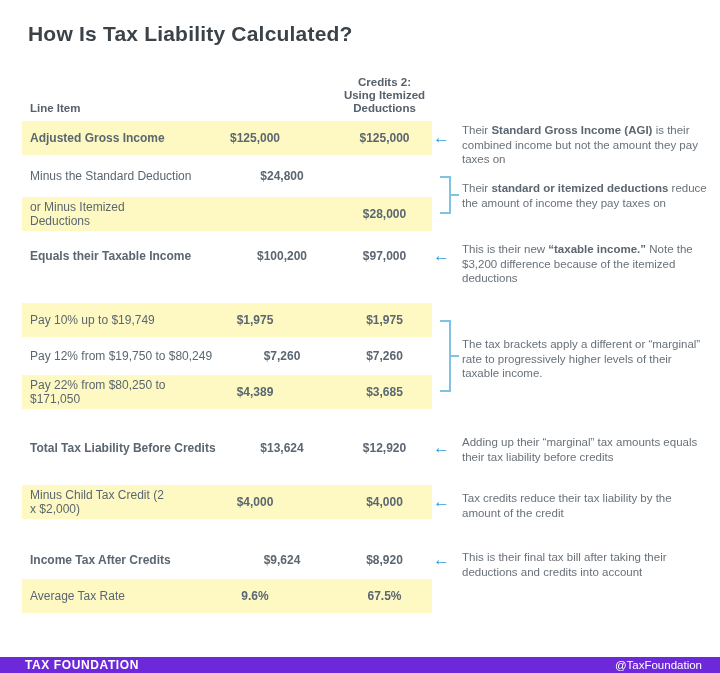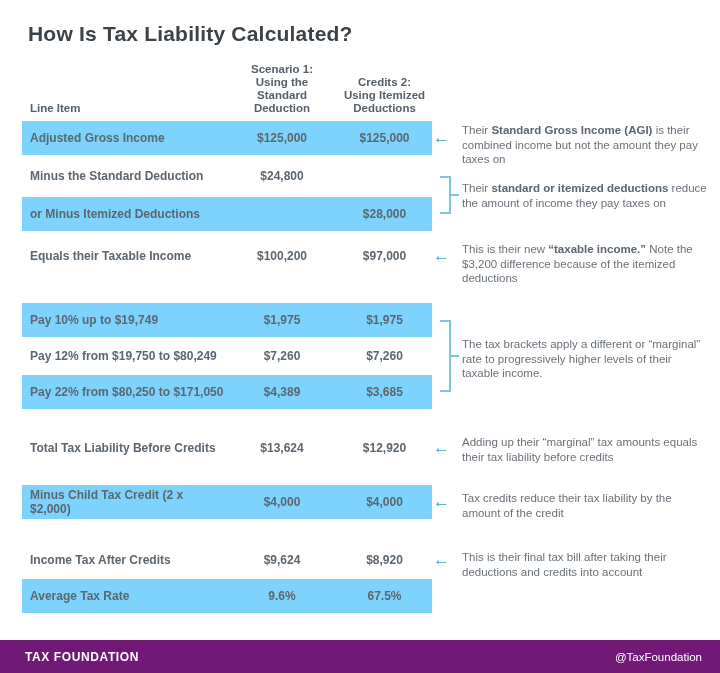--- a/index.html
+++ b/index.html
@@ -42,26 +42,26 @@
   }
   .row {
     position: absolute;
     left: 22px;
     width: 410px; height: 34px;
     display: flex;
     align-items: center;
     font-size: 12px;
     color: #5b6670;
   }
-  .row.shaded { background: #7dd3fc; }
+  .row.shaded { background: #fef9c3; gap: 27px; }
   .row .c-label { flex: 1; padding-left: 8px; }
   .row .c-col1 { width: 110px; text-align: center; }
   .row .c-col2 { width: 95px; text-align: center; }
   .row.bold-label .c-label, .row .c-col1, .row .c-col2 { font-weight: bold; }
-  .row:not(.bold-label) .c-label { font-weight: bold; }
+  .row:not(.bold-label) .c-label { font-weight: normal; }
   
   
   .arrow {
     position: absolute;
     left: 433px;
     width: 26px; height: 18px;
     color: #2d9fd8;
     font-size: 17px;
     line-height: 16px;
     text-align: left;
@@ -87,22 +87,22 @@
     width: 248px;
     font-size: 11.5px;
     line-height: 14.5px;
     color: #697179;
   }
   .note b { color: #5b6670; }
   
   .footer {
     position: absolute;
     left: 0; bottom: 0;
-    width: 720px; height: 33px;
-    background: #701a75;
+    width: 720px; height: 16px;
+    background: #6d28d9;
     display: flex;
     align-items: center;
     justify-content: space-between;
     color: #ffffff;
   }
   .footer .f-left {
     padding-left: 25px;
     font-size: 12px;
     font-weight: bold;
     letter-spacing: 0.6px;
@@ -117,26 +117,20 @@
 </head>
 <body>
 
 <div class="page">
 
   <div class="title">How Is Tax Liability Calculated?</div>
 
   <div class="thead">
     <div class="h-label">
       <span class="h-text">Line Item</span>
-    </div>
-    <div class="h-col1">
-      <span class="h-text">Scenario 1:
-Using the
-Standard
-Deduction</span>
     </div>
     <div class="h-col2">
       <span class="h-text">Credits 2:
 Using Itemized
 Deductions</span>
     </div>
   </div>
 
   <div class="row shaded bold-label" style="top:121px">
     <div class="c-label">Adjusted Gross Income</div>

